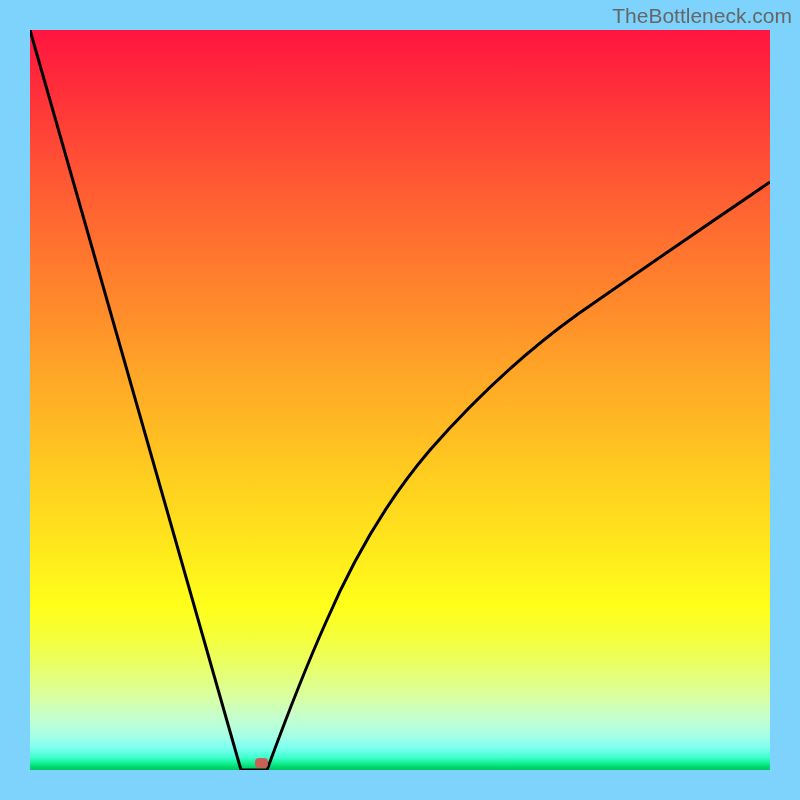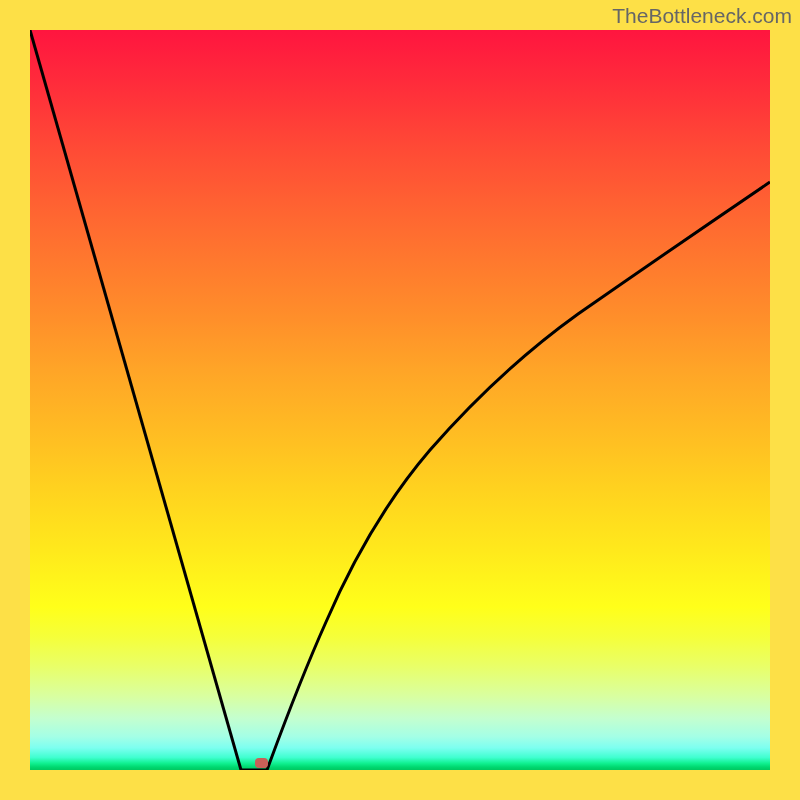--- a/index.html
+++ b/index.html
@@ -1,21 +1,21 @@
 <!DOCTYPE html>
 <html><head>
 <meta charset="utf-8">
 <style>
   * { margin: 0; padding: 0; box-sizing: border-box; }
   html, body { width: 800px; height: 800px; overflow: hidden; background: #000; }
   .frame {
     position: absolute;
     left: 0; top: 0;
     width: 800px; height: 800px;
-    background: #fde047;
+    background: #7dd3fc;
   }
   .plot {
     position: absolute;
     left: 30px;
     top: 30px;
     width: 740px;
     height: 740px;
     background: linear-gradient(to bottom,
       #ff153f 0%,
       #ff2b3b 7%,

